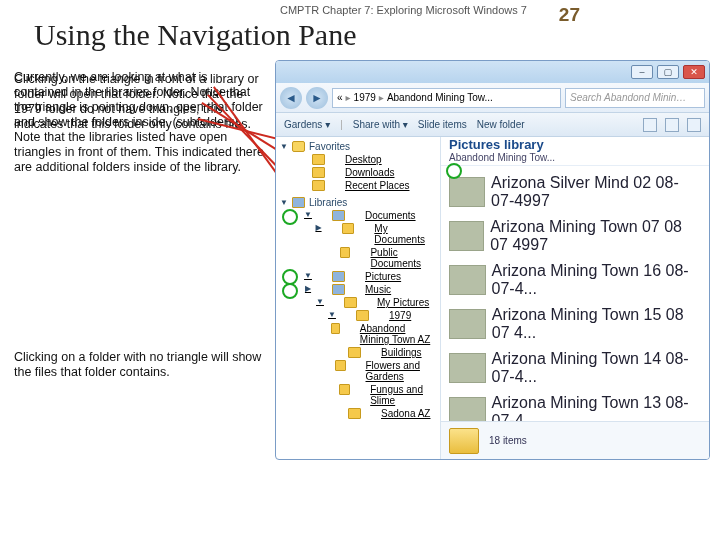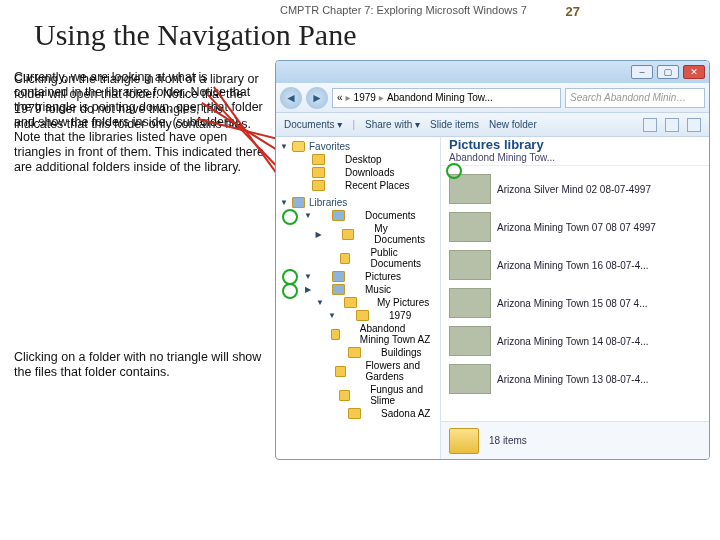--- a/index.html
+++ b/index.html
@@ -10,21 +10,21 @@
     position: relative;
     overflow: hidden;
   }
   .slide { width: 600px; height: 540px; position: relative; }
   .chapter-line {
     position: absolute; top: 4px; left: 280px;
     font-size: 11px; color: #555;
   }
   .page-num {
     position: absolute; top: 4px; right: 20px;
-    font-size: 13px; color: #7a5c2c; font-weight: bold;
+    font-size: 19px; color: #7a5c2c; font-weight: bold;
   }
   .slide-title {
     position: absolute; top: 18px; left: 34px;
     font-size: 30px; font-family: "Times New Roman", serif;
     color: #222;
   }
   .body-text {
     position: absolute; left: 14px; width: 250px;
     font-size: 12.5px; line-height: 15px; color: #111;
   }
@@ -101,43 +101,44 @@
   .tri.open::before { content: "▼"; }
   .tri.closed::before { content: "▶"; }
   .tri.none::before { content: ""; }
   .ic {
     width: 13px; height: 11px; background: #f5c94b;
     border: 1px solid #c79a1e; border-radius: 1px;
   }
   .ic.star { background: #f8d560; border-radius: 2px; }
   .ic.lib { background: #8fb4dc; }
   .navitem {
-    display: flex; align-items: center; gap: 20px;
+    display: flex; gap: 20px;
     padding: 1px 4px 1px 4px;
+    text-decoration: underline;
   }
   .navitem .pad { display: inline-block; }
   .filelist {
     flex: 1; display: flex; flex-direction: column;
     overflow: hidden;
   }
   .lib-header {
     padding: 0 8px 2px 8px;
     display: flex; justify-content: space-between;
     border-bottom: 1px solid #e6eef7;
   }
   .lib-title { color: #1a4a8a; font-size: 13px; font-weight: 600; }
   .lib-sub { color: #446; font-size: 10px; }
   .lib-arrange { color: #446; font-size: 10px; text-align: right; }
   .files { flex: 1; overflow: hidden; padding: 4px 6px; }
   .file-row {
     display: flex; align-items: center; gap: 6px;
     padding: 4px 2px;
   }
   .thumb { width: 42px; height: 30px; background: #b6bfa7; border: 1px solid #9aa48a; }
-  .fname { color: #223; font-size: 10px; }
+  .fname { color: #223; font-size: 16px; }
   .statusbar {
     height: 38px; border-top: 1px solid #d7e3ef;
     display: flex; align-items: center; gap: 10px; padding: 0 8px;
     background: #f4f8fc; color: #335;
   }
   .bigfolder {
     width: 30px; height: 26px;
     background: linear-gradient(#fbe28a,#e9be3e);
     border: 1px solid #c79a1e; border-radius: 2px;
   }
@@ -184,21 +185,21 @@
       <span>«</span>
       <span class="crumb-sep">▸</span>
       <span>1979</span>
       <span class="crumb-sep">▸</span>
       <span>Abandond Mining Tow...</span>
     </div>
     <div class="searchbox">Search Abandond Minin…</div>
   </div>
 
   <div class="toolbar">
-    <div class="tb">Documents ▾</div>
+    <div class="tb">Gardens ▾</div>
     <div class="sep">|</div>
     <div class="tb">Share with ▾</div>
     <div class="tb">Slide items</div>
     <div class="tb">New folder</div>
     <div class="toolbar-right">
       <div class="iconbox"></div>
       <div class="iconbox"></div>
       <div class="iconbox"></div>
     </div>
   </div>

